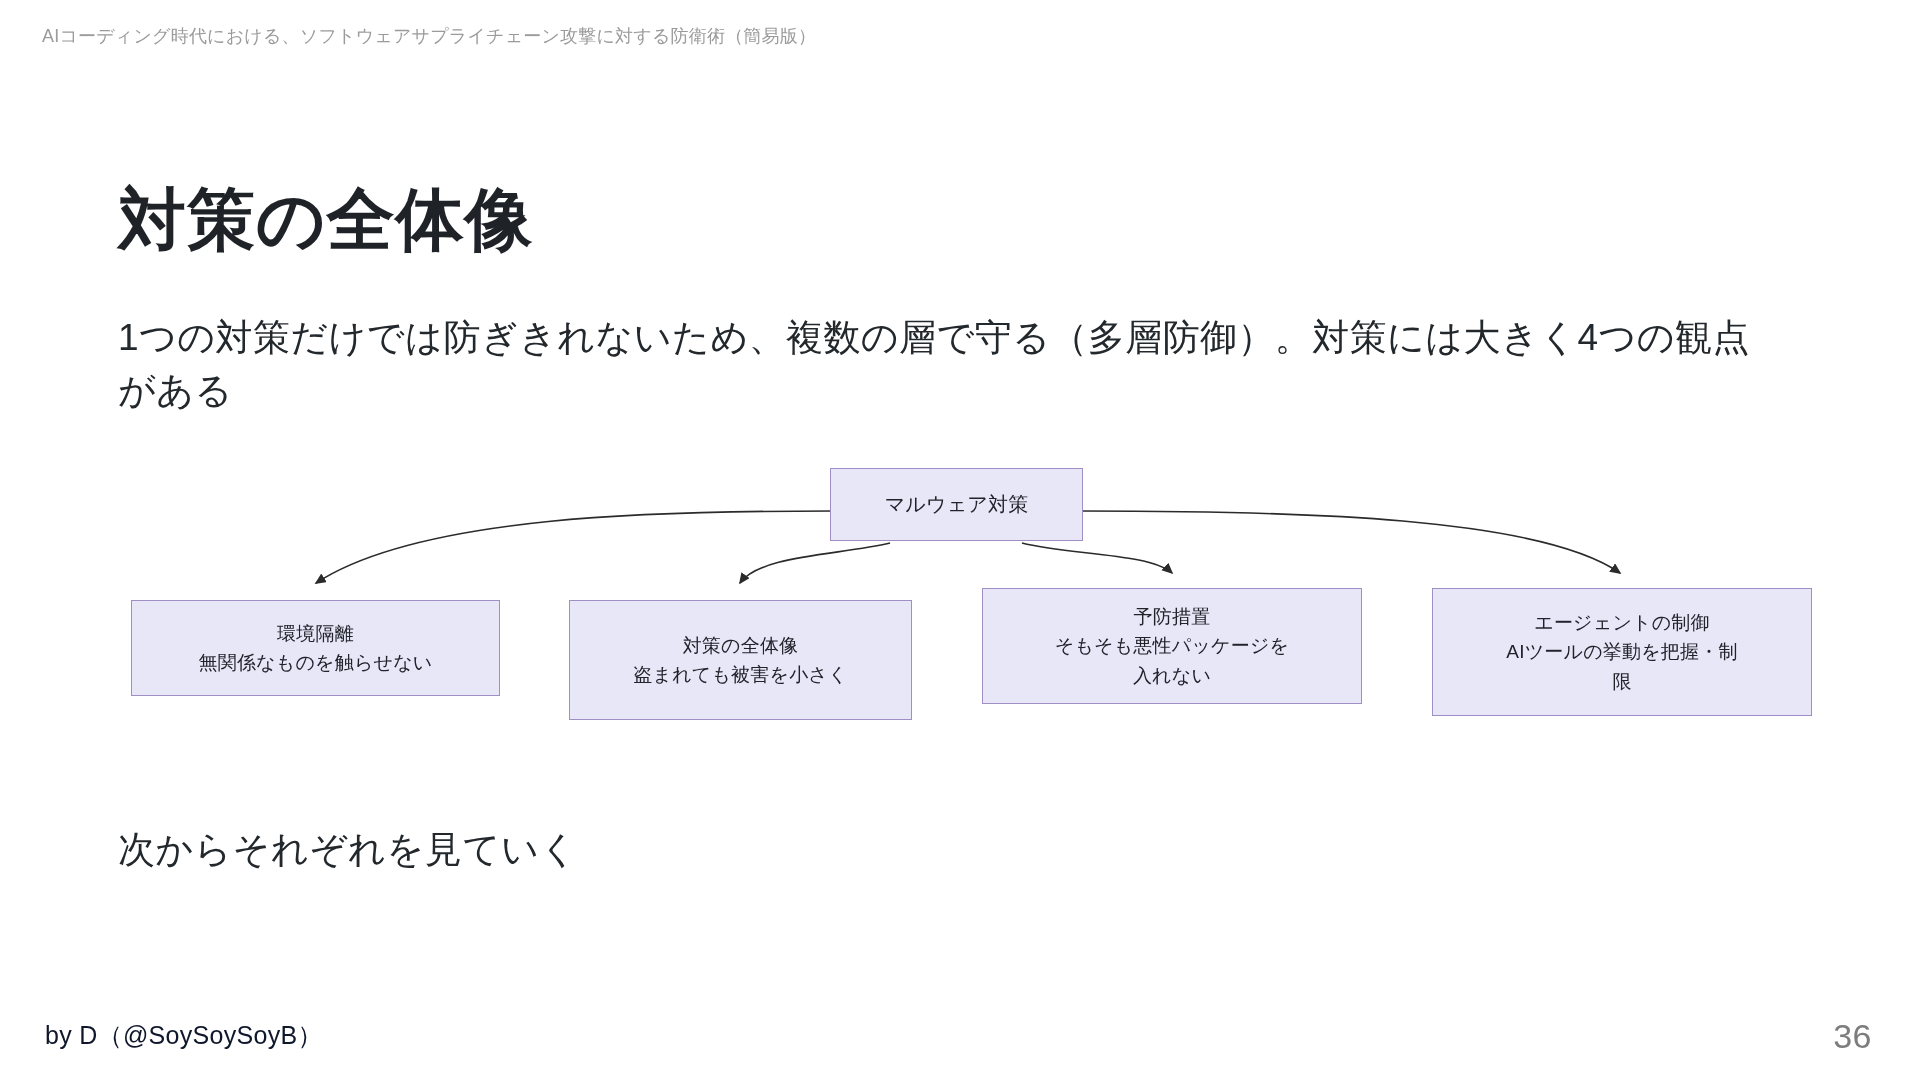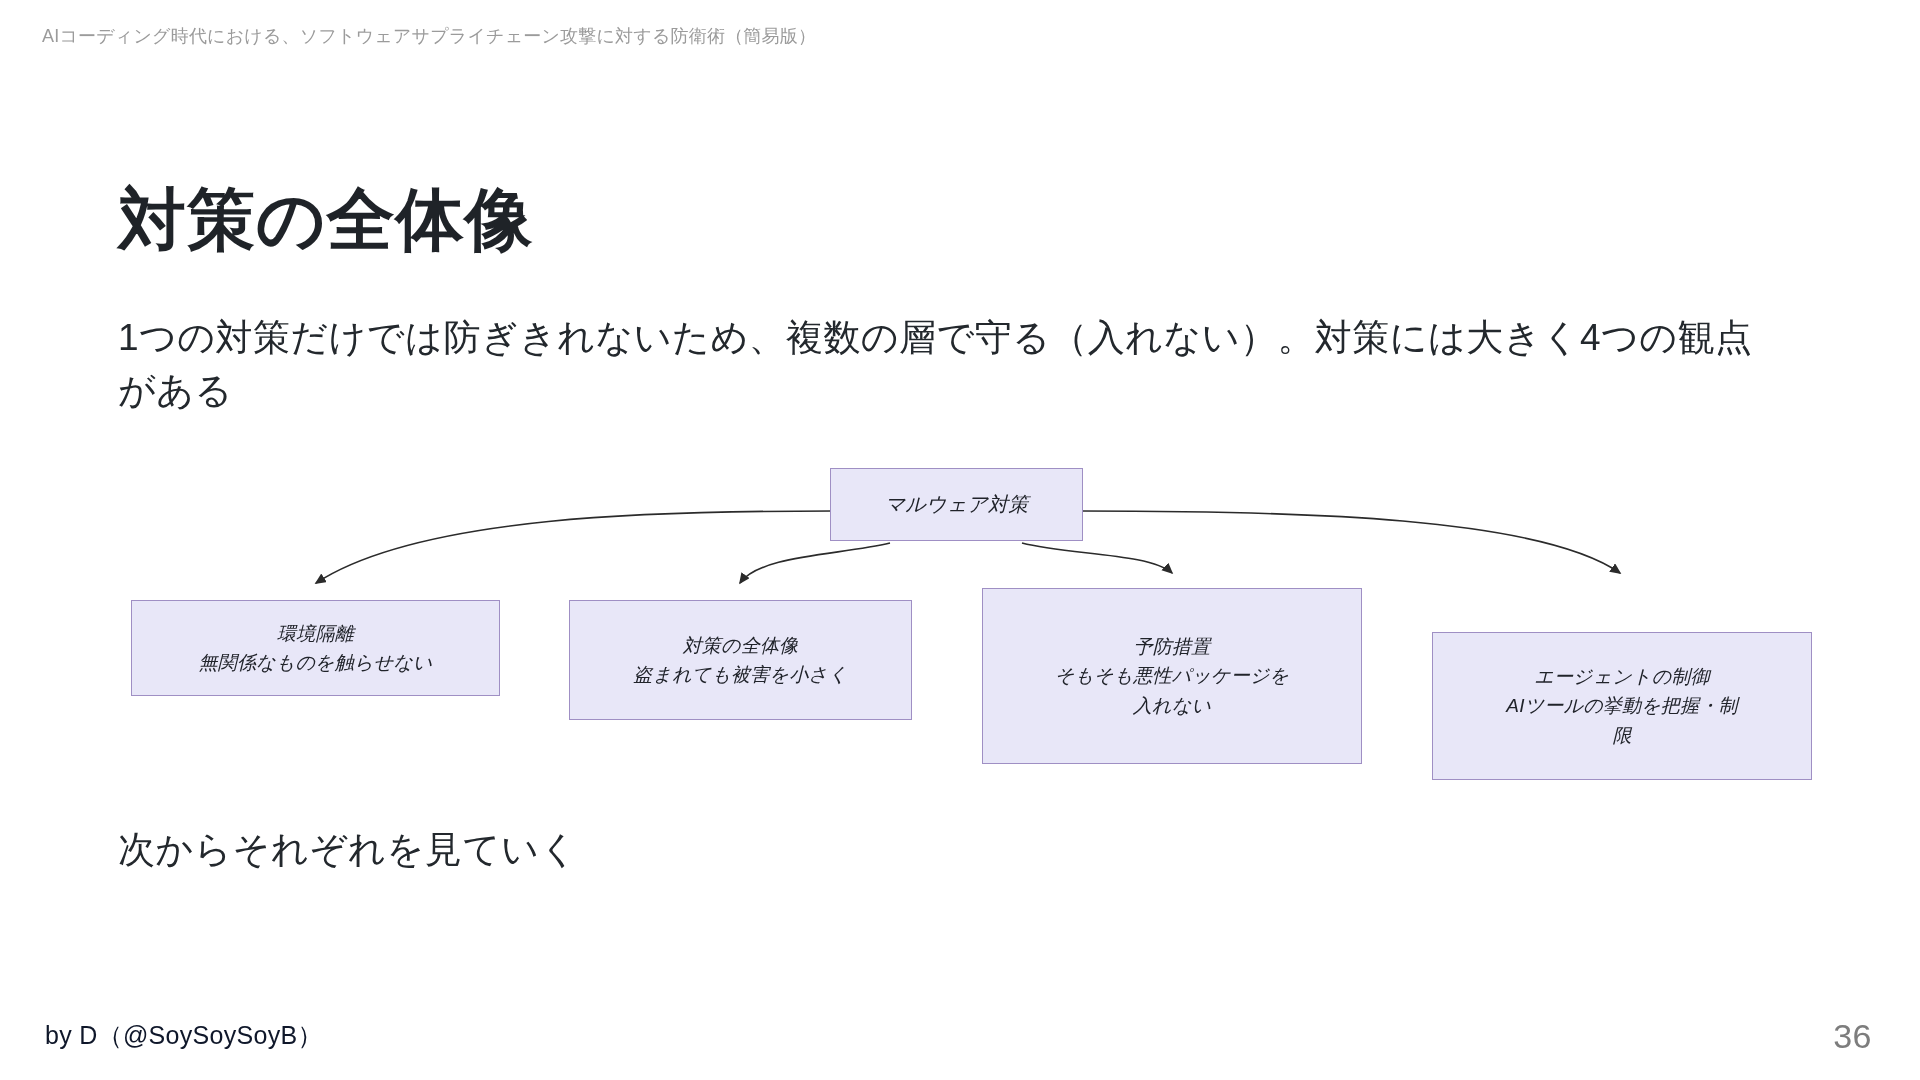--- a/index.html
+++ b/index.html
@@ -67,36 +67,35 @@
     border:1.5px solid #9f8fc4;
     display:flex;
     align-items:center;
     justify-content:center;
     text-align:center;
     color:#20232a;
     font-size:19px;
     line-height:1.55;
     letter-spacing:0.2px;
     padding:0 8px;
-    font-style:italic;
   }
   .node .lines { display:block; }
   .node .lines span { display:block; white-space:nowrap; }
 
   
   #node-root {
     left:830px; top:13px;
     width:253px; height:73px;
     font-size:20px;
   }
   
   #node-isolation  { left:131px;  top:145px; width:369px; height:96px; }
   #node-risk       { left:569px;  top:145px; width:343px; height:120px; }
-  #node-prevention { left:982px;  top:133px; width:380px; height:176px; }
-  #node-agent      { left:1432px; top:133px; width:380px; height:148px;margin-top:44px; }
+  #node-prevention { left:982px;  top:133px; width:380px; height:116px; }
+  #node-agent      { left:1432px; top:133px; width:380px; height:128px; }
 
   
   .closing {
     position:absolute;
     left:118px; top:825px;
     font-size:37px;
     color:#23282d;
     letter-spacing:0.6px;
   }
 
@@ -118,21 +117,21 @@
 </style>
 </head>
 <body>
 
 <div class="slide">
 
   <div class="slide-header">AIコーディング時代における、ソフトウェアサプライチェーン攻撃に対する防衛術（簡易版）</div>
 
   <h1 class="slide-title">対策の全体像</h1>
 
-  <p class="lead">1つの対策だけでは防ぎきれないため、複数の層で守る（入れない）。対策には大きく4つの観点がある</p>
+  <p class="lead">1つの対策だけでは防ぎきれないため、複数の層で守る（多層防御）。対策には大きく4つの観点がある</p>
 
   <div class="diagram">
 
     <svg viewBox="0 0 1920 330">
       <defs>
         <marker id="arrowhead" markerWidth="9" markerHeight="9" refX="6" refY="3.2" orient="auto" markerUnits="strokeWidth">
           <path d="M0,0 L7,3.2 L0,6.4 z" fill="#2b2b2b"></path>
         </marker>
       </defs>
 

